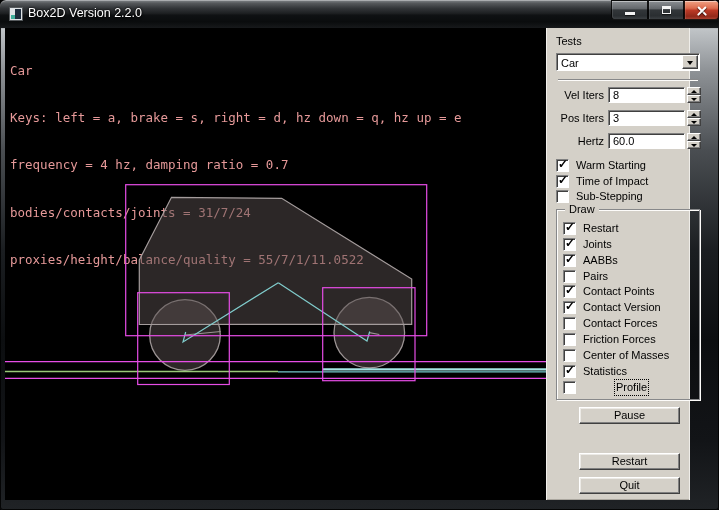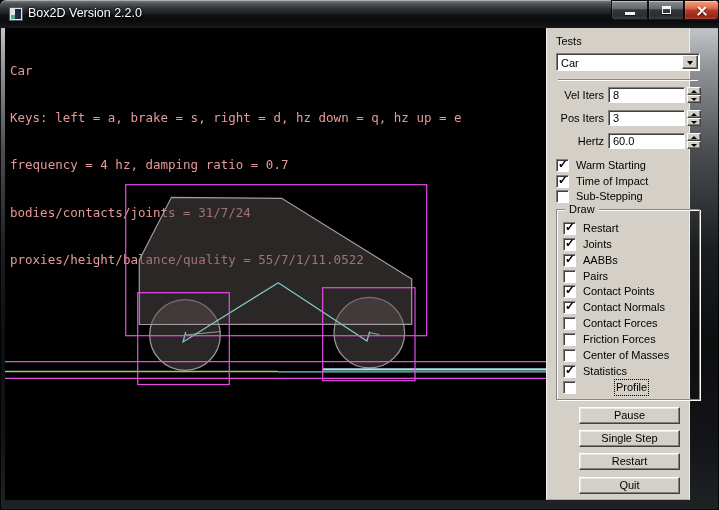--- a/index.html
+++ b/index.html
@@ -243,21 +243,21 @@
       <div class="cb-row" style="left:17px;top:256px;">
         <span class="cb">
             <span class="mark">✓</span>
           </span>
         <span class="cb-label">Contact Points</span>
       </div>
       <div class="cb-row" style="left:17px;top:272px;">
         <span class="cb">
             <span class="mark">✓</span>
           </span>
-        <span class="cb-label">Contact Normals</span>
+        <span class="cb-label">Contact Version</span>
       </div>
       <div class="cb-row" style="left:17px;top:288px;">
         <span class="cb">
             <span class="mark"></span>
           </span>
         <span class="cb-label">Contact Forces</span>
       </div>
       <div class="cb-row" style="left:17px;top:304px;">
         <span class="cb">
             <span class="mark"></span>
@@ -277,19 +277,18 @@
         <span class="cb-label">Statistics</span>
       </div>
       <div class="cb-row" style="left:17px;top:352px;">
         <span class="cb">
             <span class="mark"></span>
           </span>
         <span class="cb-label focused">Profile</span>
       </div>
 
       <div class="btn" style="top:379px;">Pause</div>
-      <div class="btn" style="top:402px;">Single Step</div>
       <div class="btn" style="top:425px;">Restart</div>
       <div class="btn" style="top:449px;">Quit</div>
 
     </div>
   </div>
 </div>
 
 </body></html>

